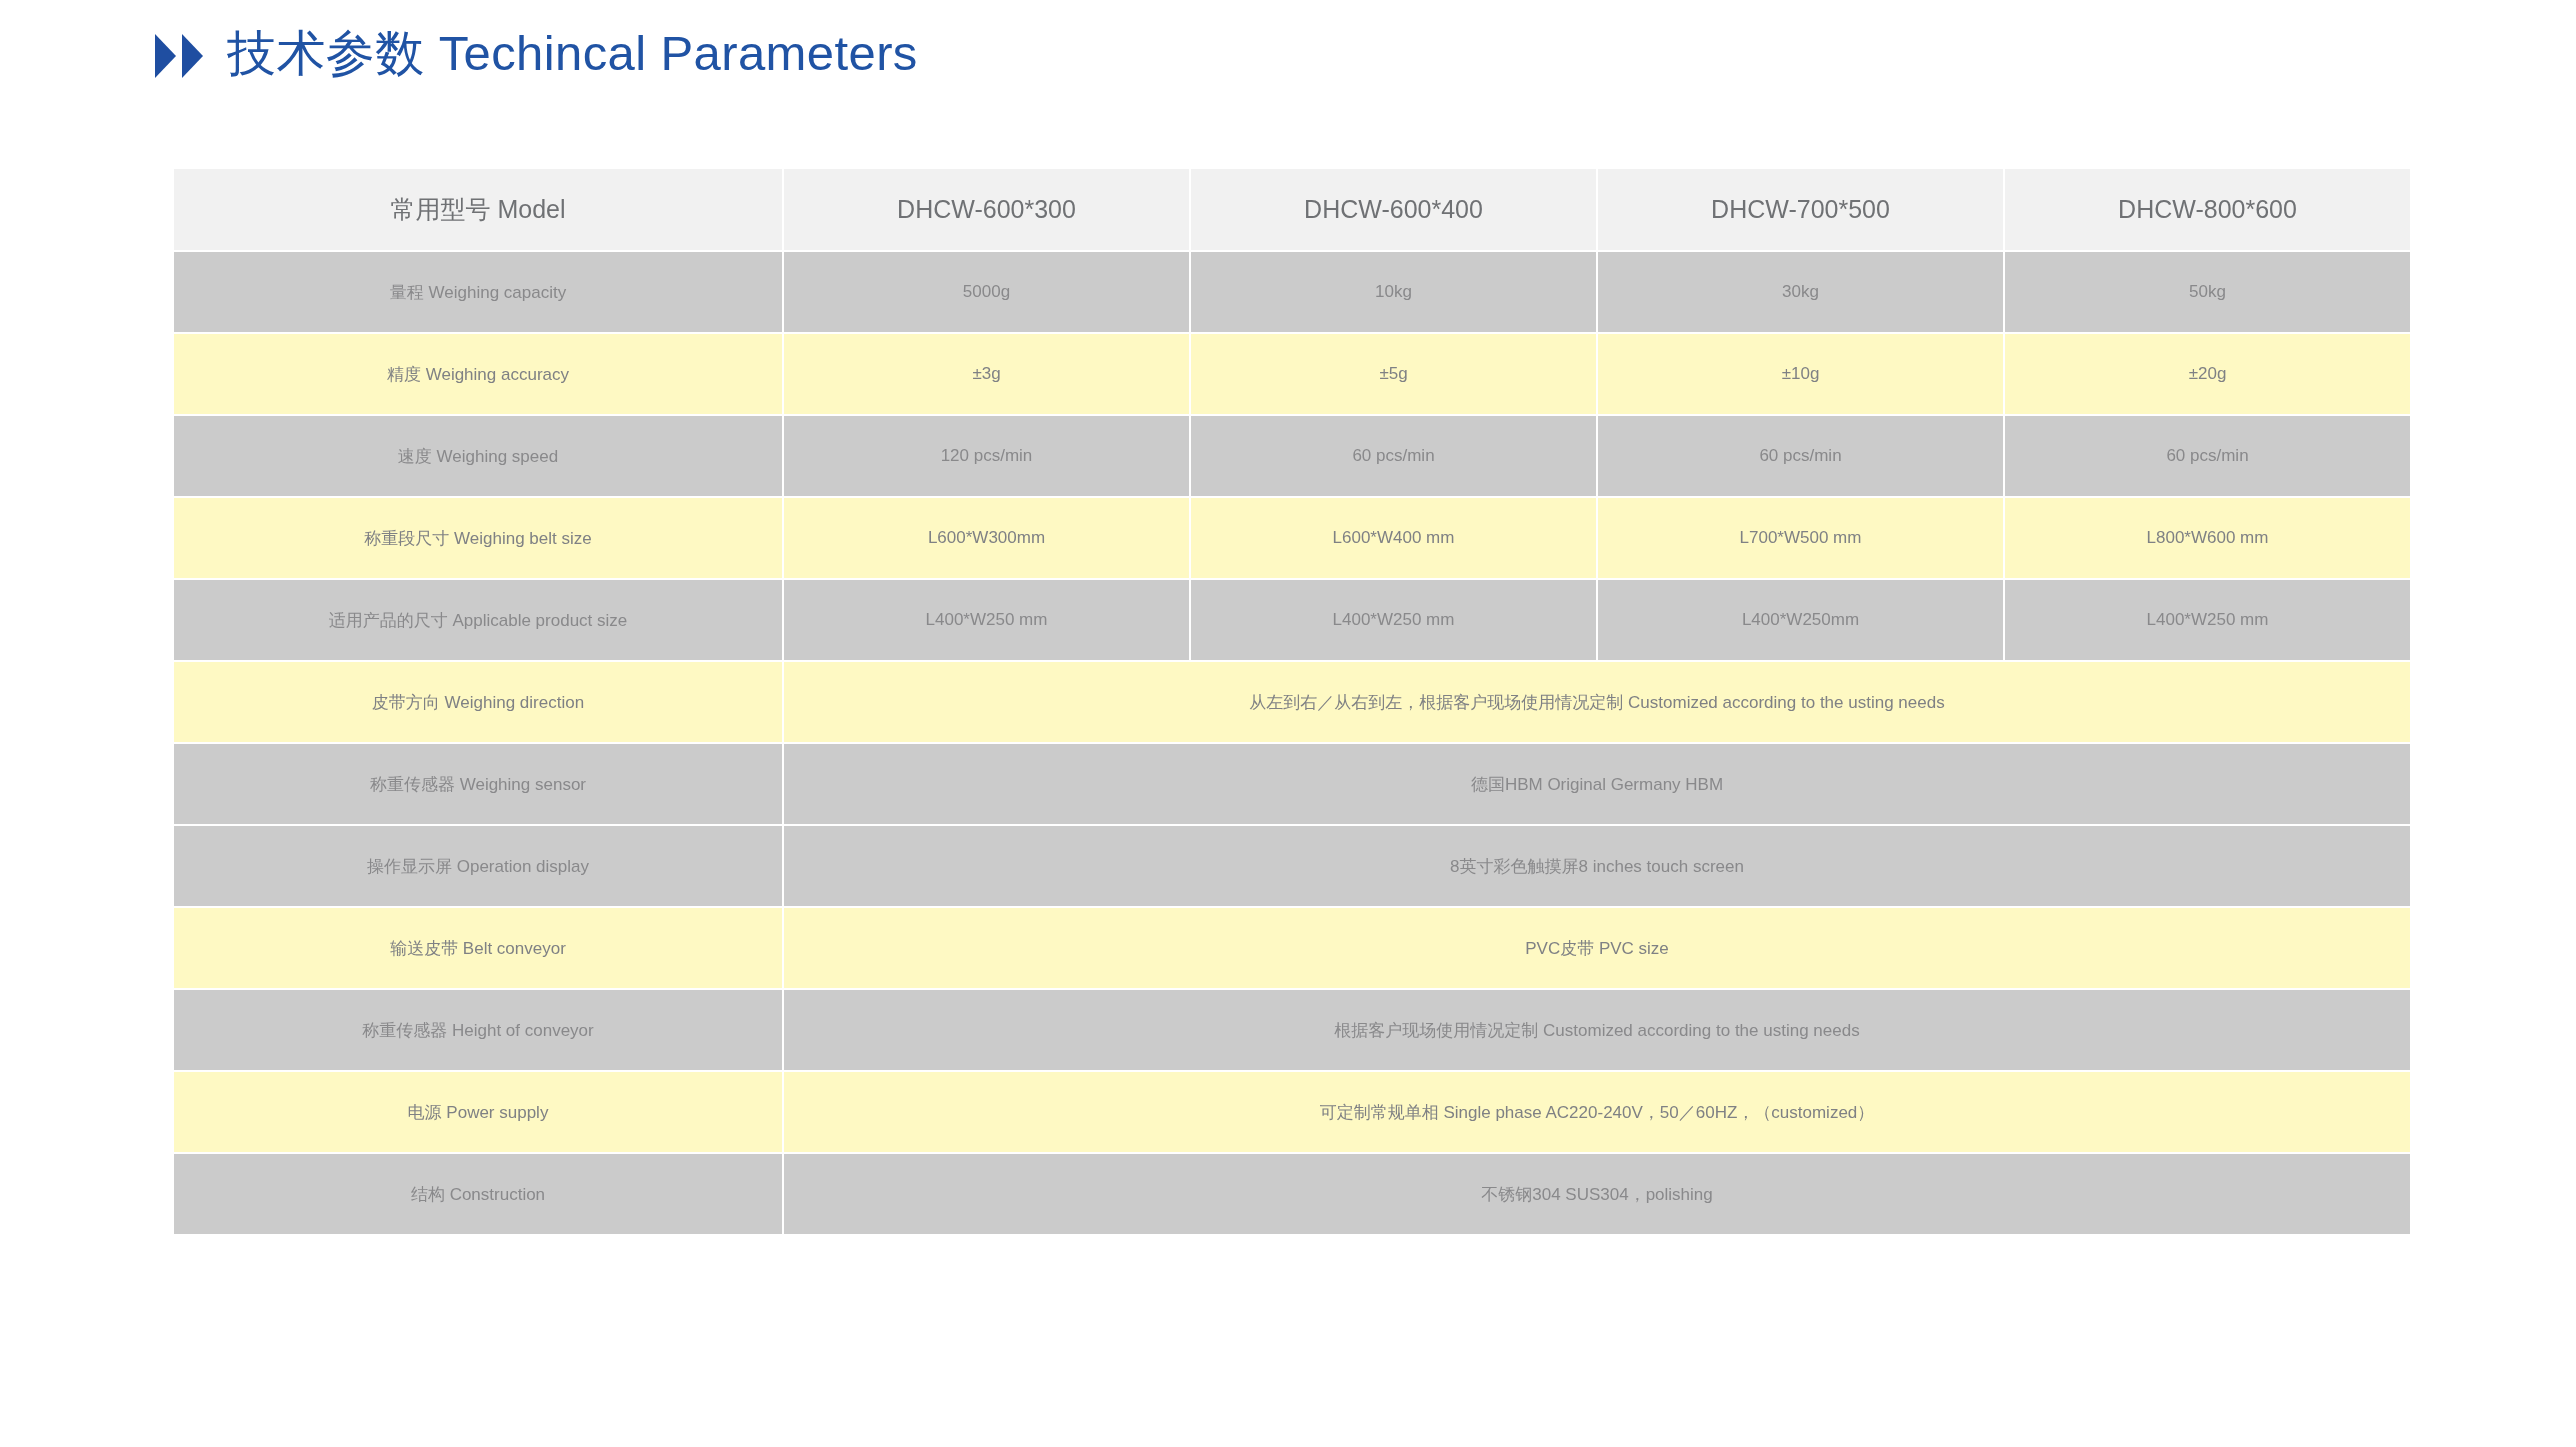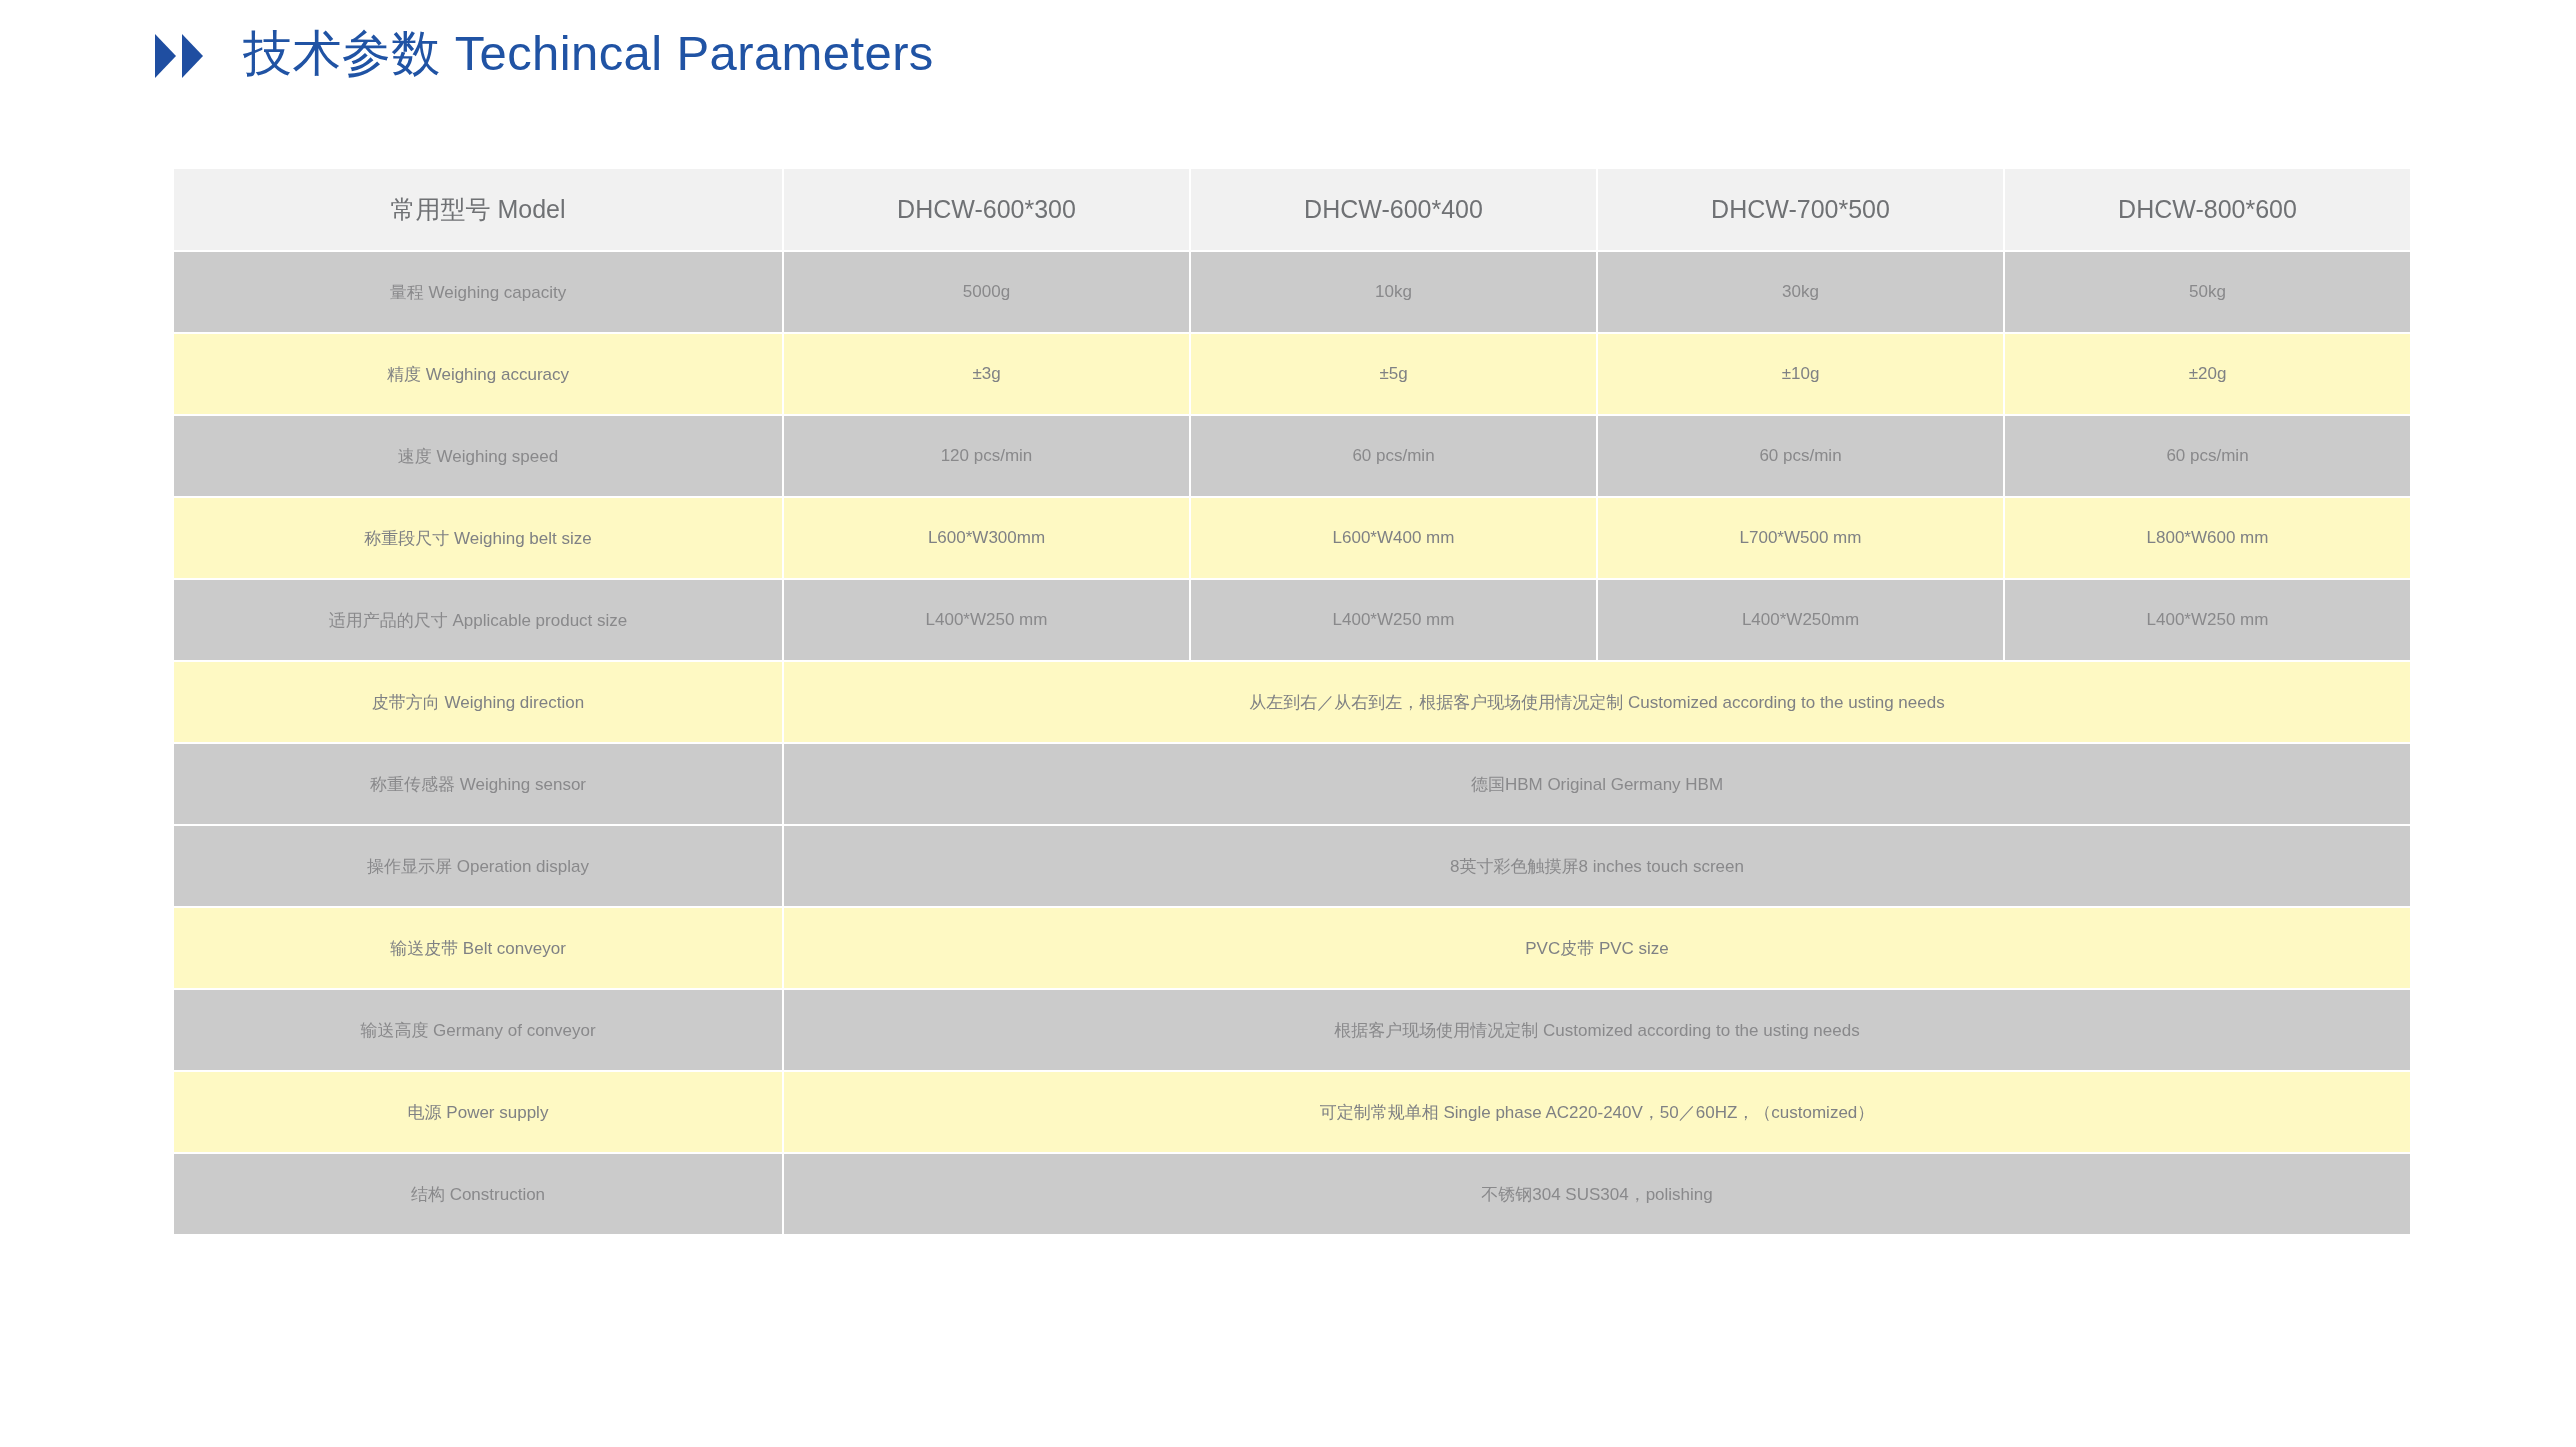--- a/index.html
+++ b/index.html
@@ -21,21 +21,21 @@
     background: #ffffff;
   }
 
   
   .title-block {
     position: absolute;
     left: 155px;
     top: 29px;
     display: flex;
     align-items: center;
-    gap: 40px;
+    gap: 24px;
   }
   .arrows {
     display: flex;
     align-items: center;
     gap: 6px;
     margin-top: 5.2px;
   }
   .arrow {
     width: 0;
     height: 0;
@@ -174,21 +174,21 @@
           </tr>
           <tr class="gray">
             <td>操作显示屏 Operation display</td>
             <td class="merged" colspan="4">8英寸彩色触摸屏8 inches touch screen</td>
           </tr>
           <tr class="white">
             <td>输送皮带 Belt conveyor</td>
             <td class="merged" colspan="4">PVC皮带 PVC size</td>
           </tr>
           <tr class="gray">
-            <td>输送高度 Germany of conveyor</td>
+            <td>称重传感器 Height of conveyor</td>
             <td class="merged" colspan="4">根据客户现场使用情况定制 Customized according to the usting needs</td>
           </tr>
           <tr class="white">
             <td>电源 Power supply</td>
             <td class="merged" colspan="4">可定制常规单相 Single phase AC220-240V，50／60HZ，（customized）</td>
           </tr>
           <tr class="gray">
             <td>结构 Construction</td>
             <td class="merged" colspan="4">不锈钢304 SUS304，polishing</td>
           </tr>

